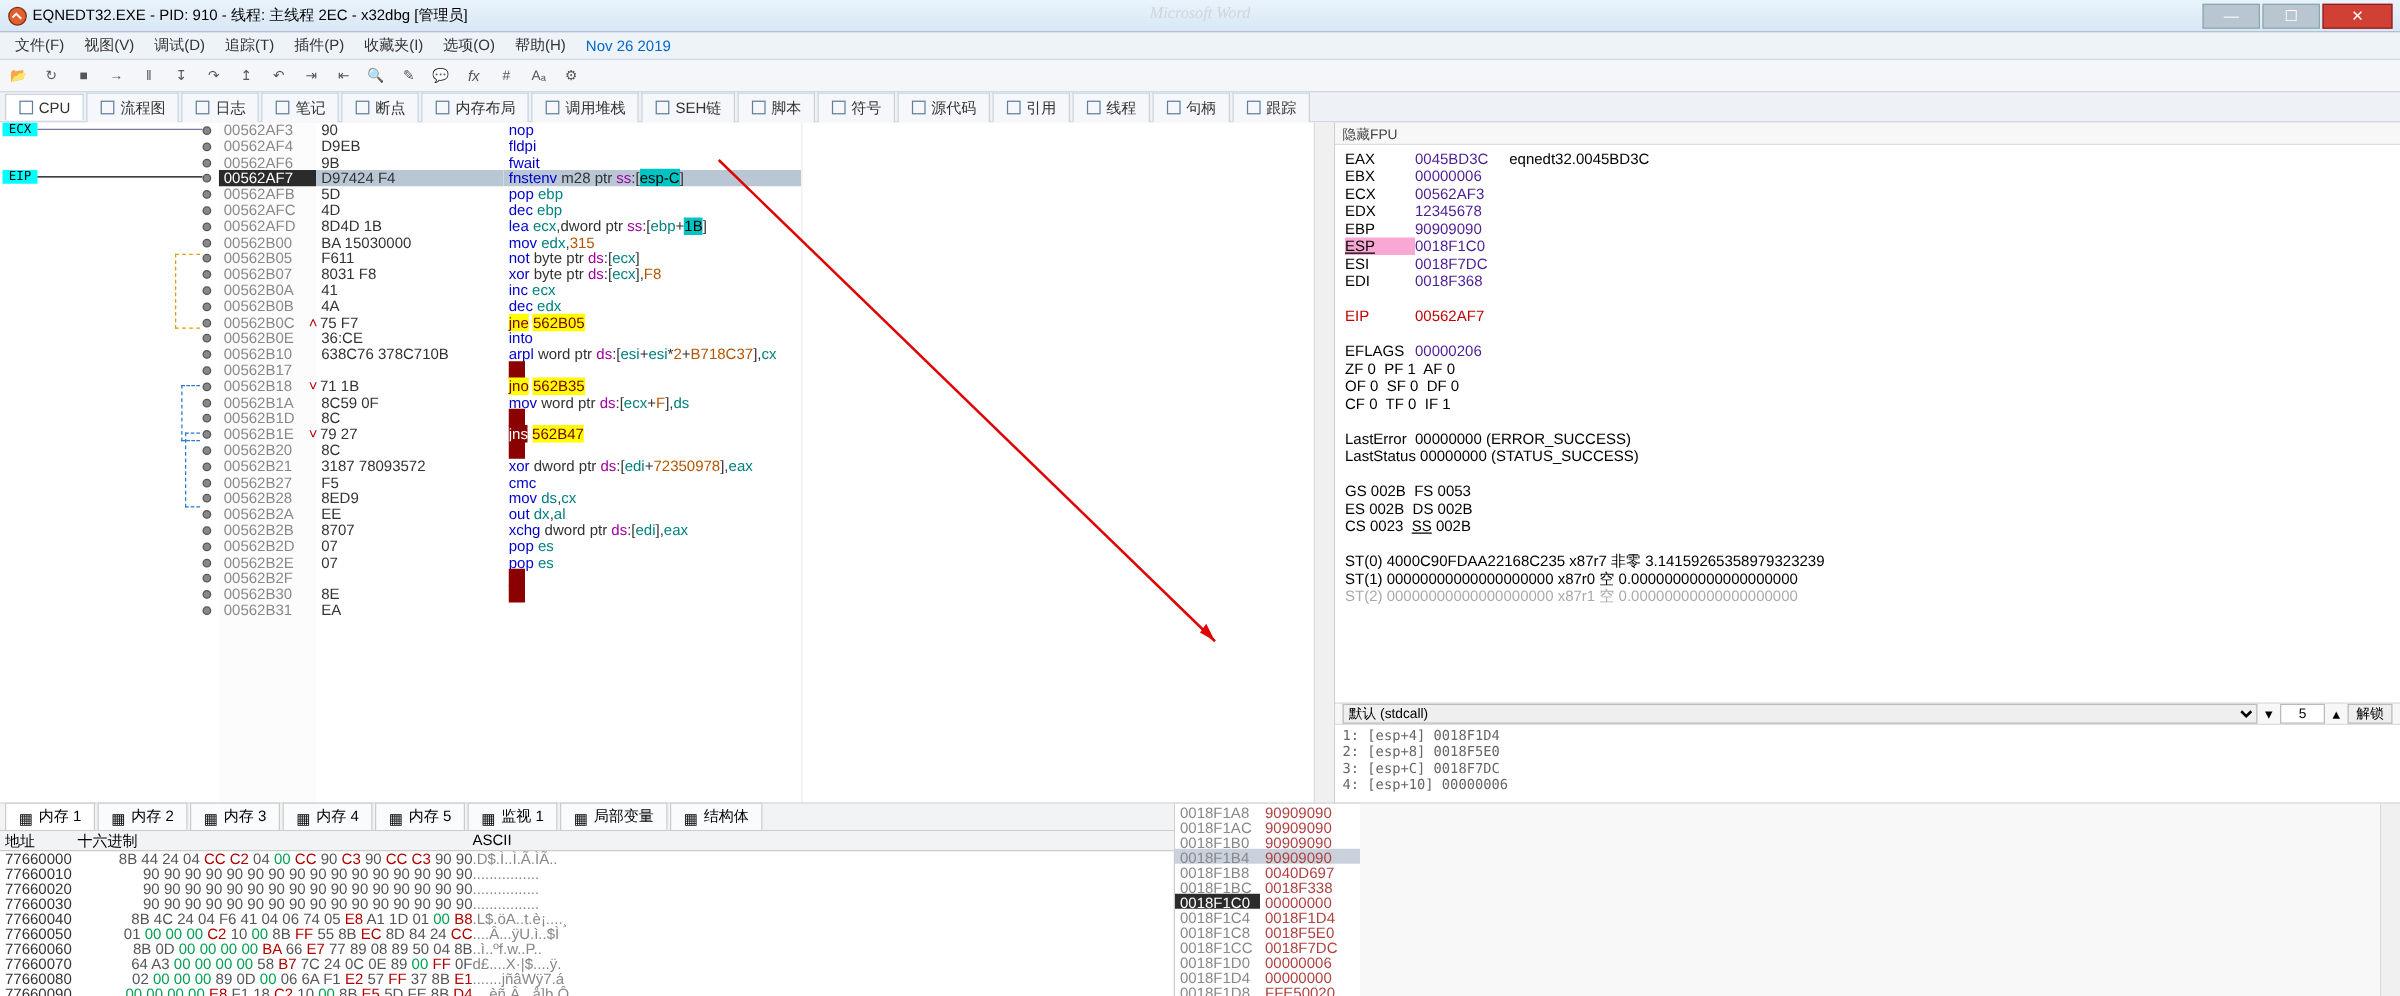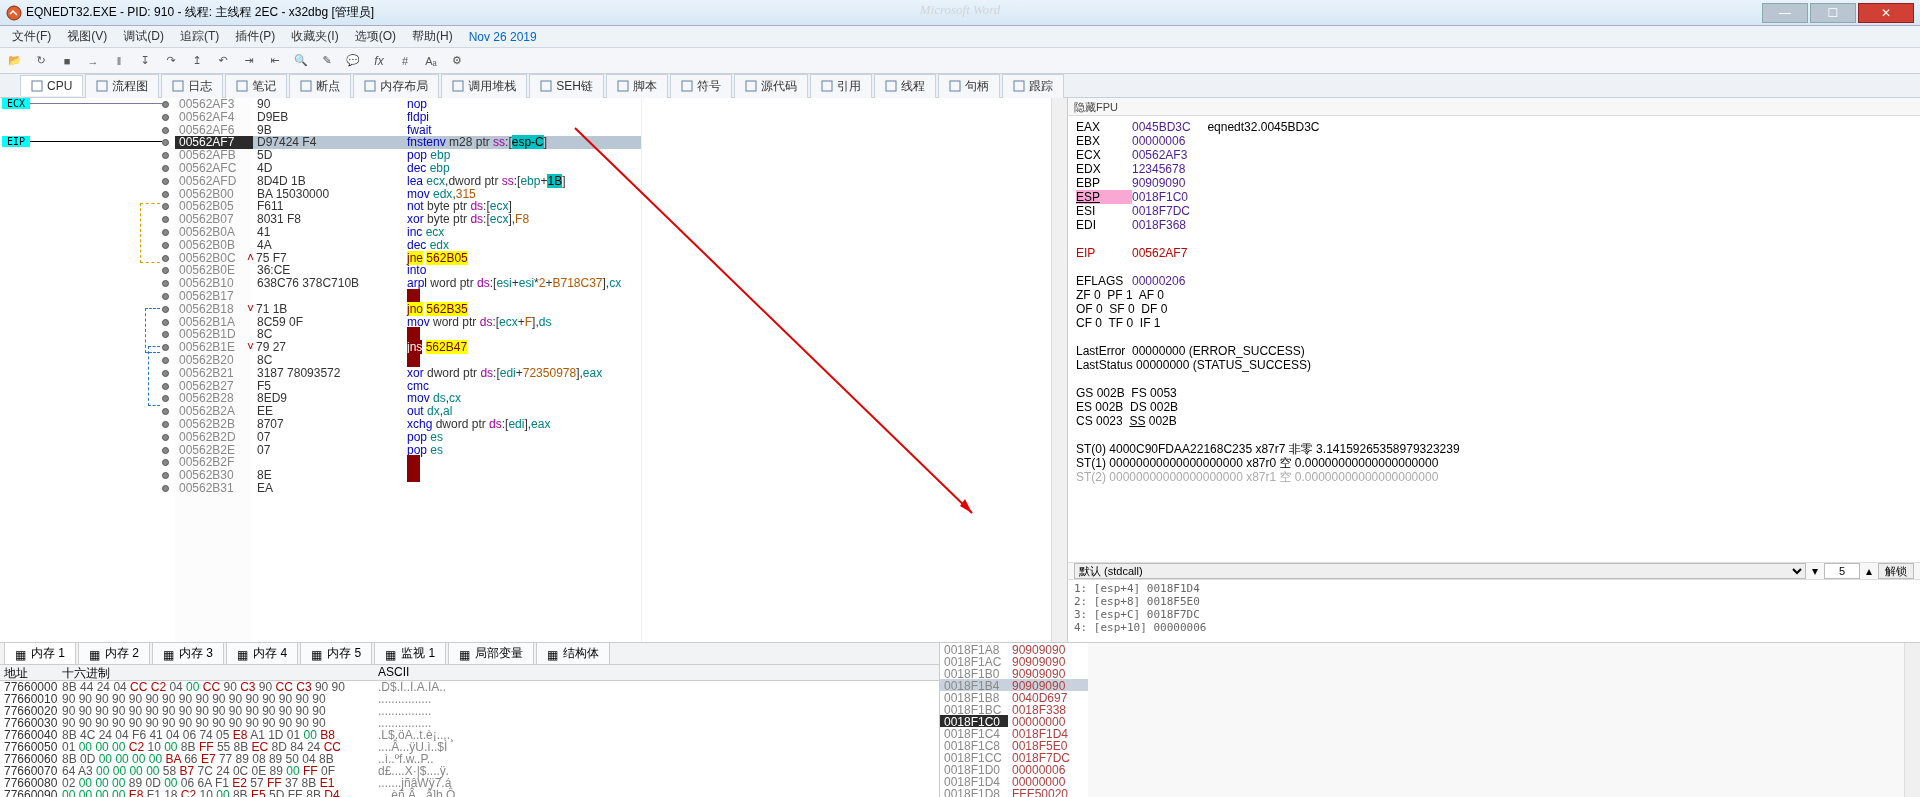--- a/index.html
+++ b/index.html
@@ -8,21 +8,21 @@
 .titlebar .icon { width:16px; height:16px; margin-right:4px; }
 .titlebar .title { flex:1; color:#000; }
 .titlebar .winbtns { display:flex; }
 .titlebar .winbtn { width:46px; height:20px; margin-left:2px; text-align:center; line-height:18px; color:#fff; background:#b9c5d0; border:1px solid #8aa; }
 .titlebar .winbtn.close { background:#d04034; border-color:#902020; width:56px; }
 .menubar { height:22px; background:#eef3f8; border-bottom:1px solid #cdd8e2; display:flex; align-items:center; padding:0 4px; }
 .menubar .menuitem { padding:2px 8px; color:#333; cursor:default; }
 .menubar .date { margin-left:8px; color:#0066cc; }
 .toolbar { height:26px; background:#f4f6f9; border-bottom:1px solid #c6d0db; display:flex; align-items:center; padding:0 4px; gap:4px; }
 .toolbar .tbtn { width:22px; height:22px; border:1px solid transparent; display:flex; align-items:center; justify-content:center; font-size:11px; color:#555; }
-.tabbar { height:24px; background:#eef1f5; border-bottom:1px solid #c6d0db; display:flex; align-items:center; padding:0 20px; gap:2px; }
+.tabbar { height:24px; background:#eef1f5; border-bottom:1px solid #c6d0db; display:flex; align-items:center; padding:0 4px; gap:2px; }
 .tabbar .tab { padding:3px 10px; border:1px solid #c9d3de; background:#f5f7fa; border-bottom:none; color:#333; display:flex; align-items:center; gap:4px; }
 .tabbar .tab.active { background:#fff; }
 .tabbar .tab .tabicon { width:12px; height:12px; display:inline-block; }
 .workspace { position:absolute; top:98px; left:0; right:0; bottom:155px; display:flex; }
 .leftcol { width:1068px; display:flex; flex-direction:column; border-right:1px solid #ccc; }
 .disasm-wrap { flex:1; display:flex; overflow:hidden; background:#fff; }
 .disasm-gutter { width:175px; background:#fff; position:relative; }
 .gut-row { height:12.8px; position:relative; }
 .gut-dot { position:absolute; width:7px; height:7px; border-radius:50%; background:#888; border:1px solid #555; top:3px; }
 .disasm-addr { width:78px; font-family:Consolas,monospace; font-size:11px; line-height:12.8px; color:#888; background:#fcfcfc; }
@@ -63,21 +63,21 @@
 .dump { width:940px; background:#fff; display:flex; flex-direction:column; border-right:1px solid #ccc; }
 .dump-tabs { height:22px; background:#f2f3f5; border-bottom:1px solid #ccc; display:flex; align-items:center; gap:2px; padding:0 4px; }
 .dump-tabs .dtab { padding:2px 10px; border:1px solid #ccc; background:#fafbfc; font-size:11px; display:flex; align-items:center; gap:4px; }
 .dump-tabs .dtab.active { background:#fff; }
 .dump-hdr { height:16px; background:#f2f3f5; border-bottom:1px solid #ccc; font-family:Consolas,monospace; font-size:11px; display:flex; }
 .dump-hdr span:nth-child(1){ width:62px; padding-left:4px; }
 .dump-hdr span:nth-child(2){ width:316px; }
 .dump-body { flex:1; font-family:Consolas,monospace; font-size:11px; line-height:12px; overflow:hidden; }
 .drow { display:flex; height:12px; }
 .daddr { width:62px; padding-left:4px; color:#333; }
-.dhex { width:316px; color:#555; white-space:pre; }
+.dhex { width:316px; color:#555; white-space:pre;text-align:right; }
 .dhex .b0 { color:#00a050; }
 .dhex .br { color:#b00000; }
 .dascii { color:#888; white-space:pre; }
 .stack { flex:1; background:#fff; display:flex; }
 .stack-cmt { flex:1; font-family:Consolas,monospace; font-size:11px; line-height:12px; background:#f8f8f8; padding-left:6px; color:#777; }
 .srow { height:12px; display:flex; }
 .srow .sa { width:68px; padding-left:4px; color:#888; }
 .srow.cur .sa { background:#2b2b2b; color:#fff; }
 .srow.sel .sa { color:#888; }
 .srow .sv { width:80px; padding-left:4px; color:#b04040; }

